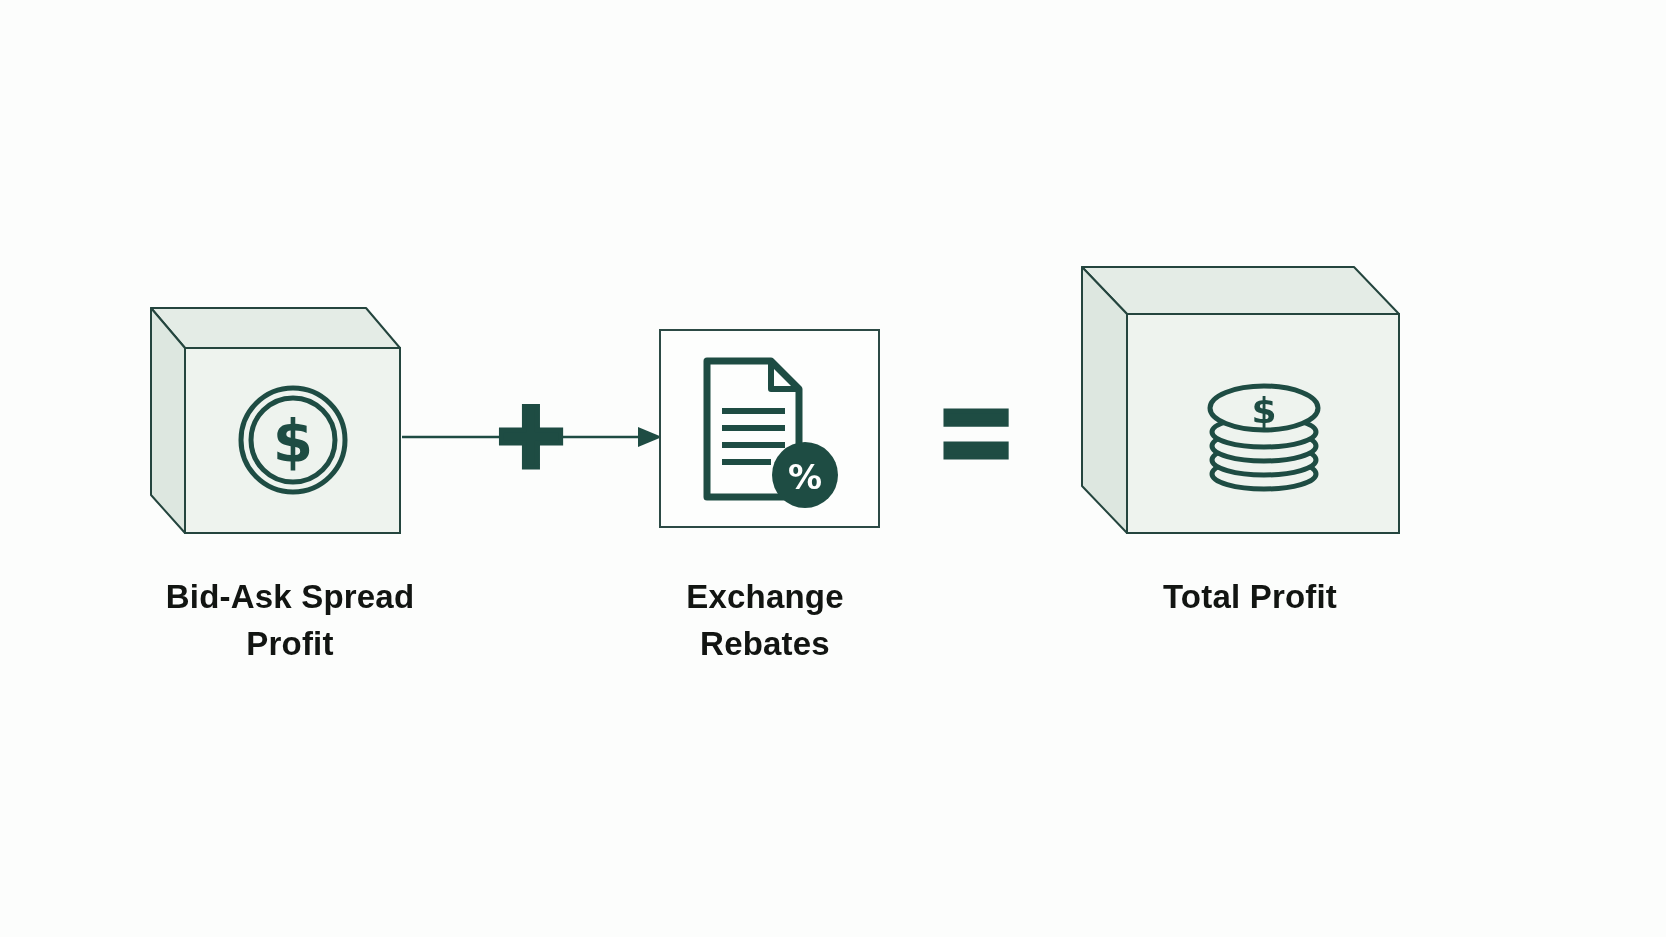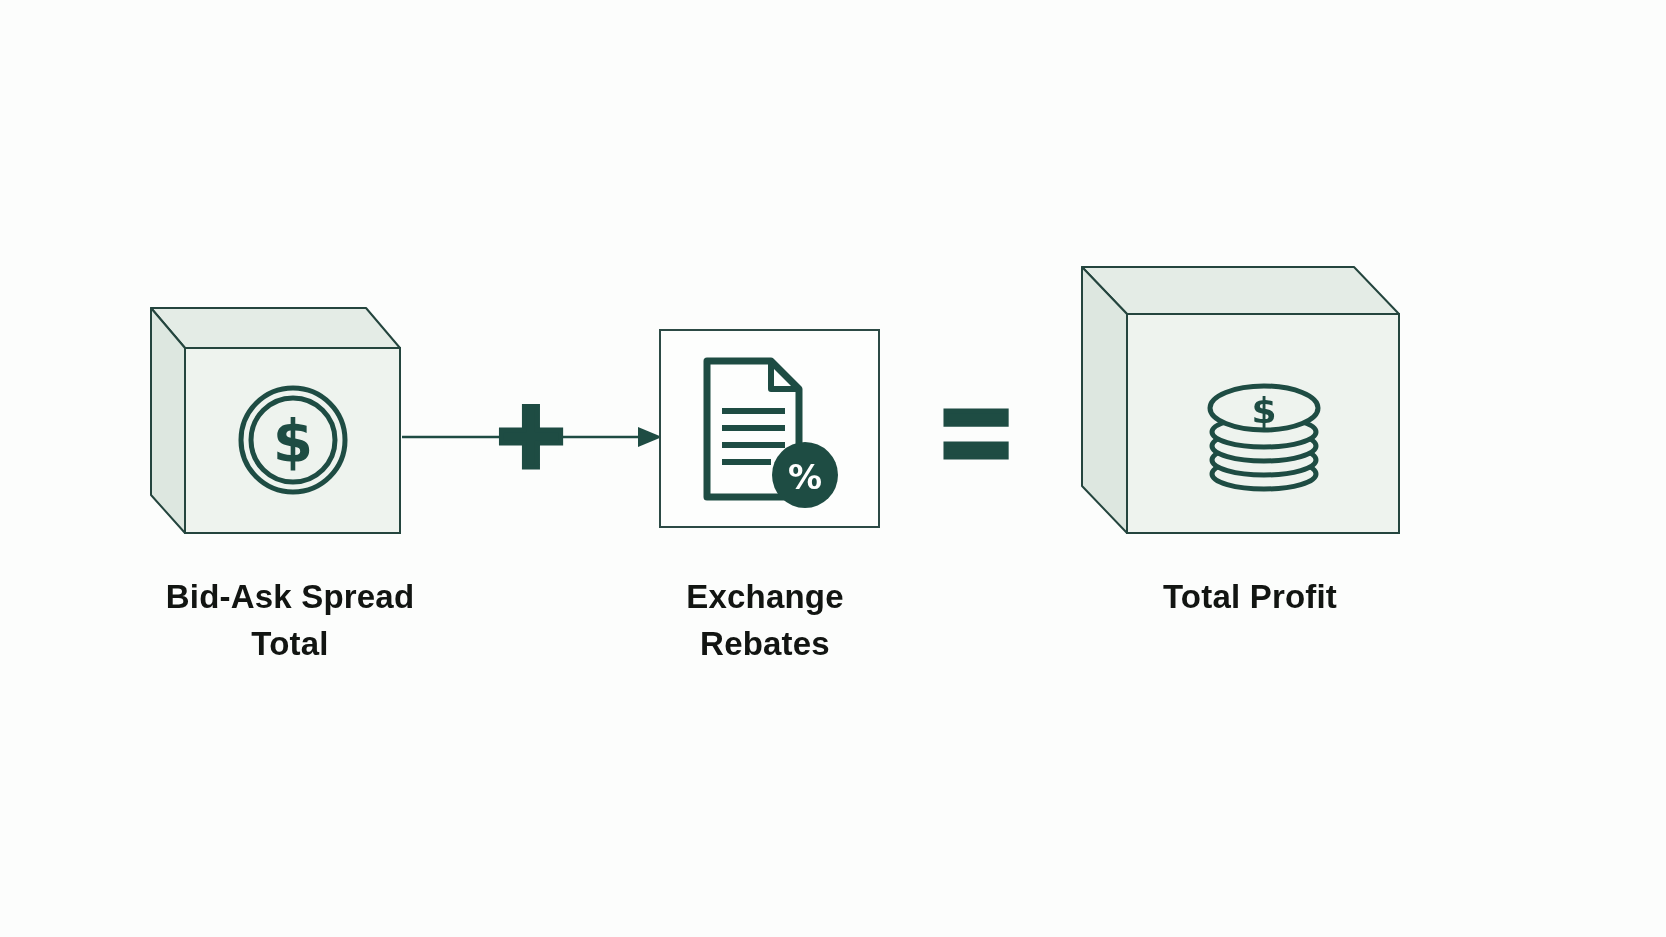--- a/index.html
+++ b/index.html
@@ -93,20 +93,20 @@
       <ellipse cx="186" cy="212" rx="52" ry="15" fill="#eef3ee" stroke="#1e4c43" stroke-width="5"></ellipse>
       <ellipse cx="186" cy="198" rx="52" ry="15" fill="#eef3ee" stroke="#1e4c43" stroke-width="5"></ellipse>
       <ellipse cx="186" cy="184" rx="52" ry="15" fill="#eef3ee" stroke="#1e4c43" stroke-width="5"></ellipse>
       <ellipse cx="186" cy="170" rx="52" ry="15" fill="#eef3ee" stroke="#1e4c43" stroke-width="5"></ellipse>
       <ellipse cx="186" cy="146" rx="54" ry="22" fill="#eef3ee" stroke="#1e4c43" stroke-width="5"></ellipse>
       <text x="186" y="148" text-anchor="middle" dominant-baseline="central" font-family="DejaVu Sans, sans-serif" font-size="36" font-weight="bold" fill="#1e4c43">$</text>
     </g>
   </svg>
 
   <div class="label" style="left:120px; top:574px; width:340px;">Bid-Ask Spread
-Total</div>
+Profit</div>
 
   <div class="label" style="left:1090px; top:574px; width:320px;">Total Profit</div>
 
   <div class="label" style="left:615px; top:574px; width:300px;">Exchange
 Rebates</div>
 
 </div>
 
 </body></html>

